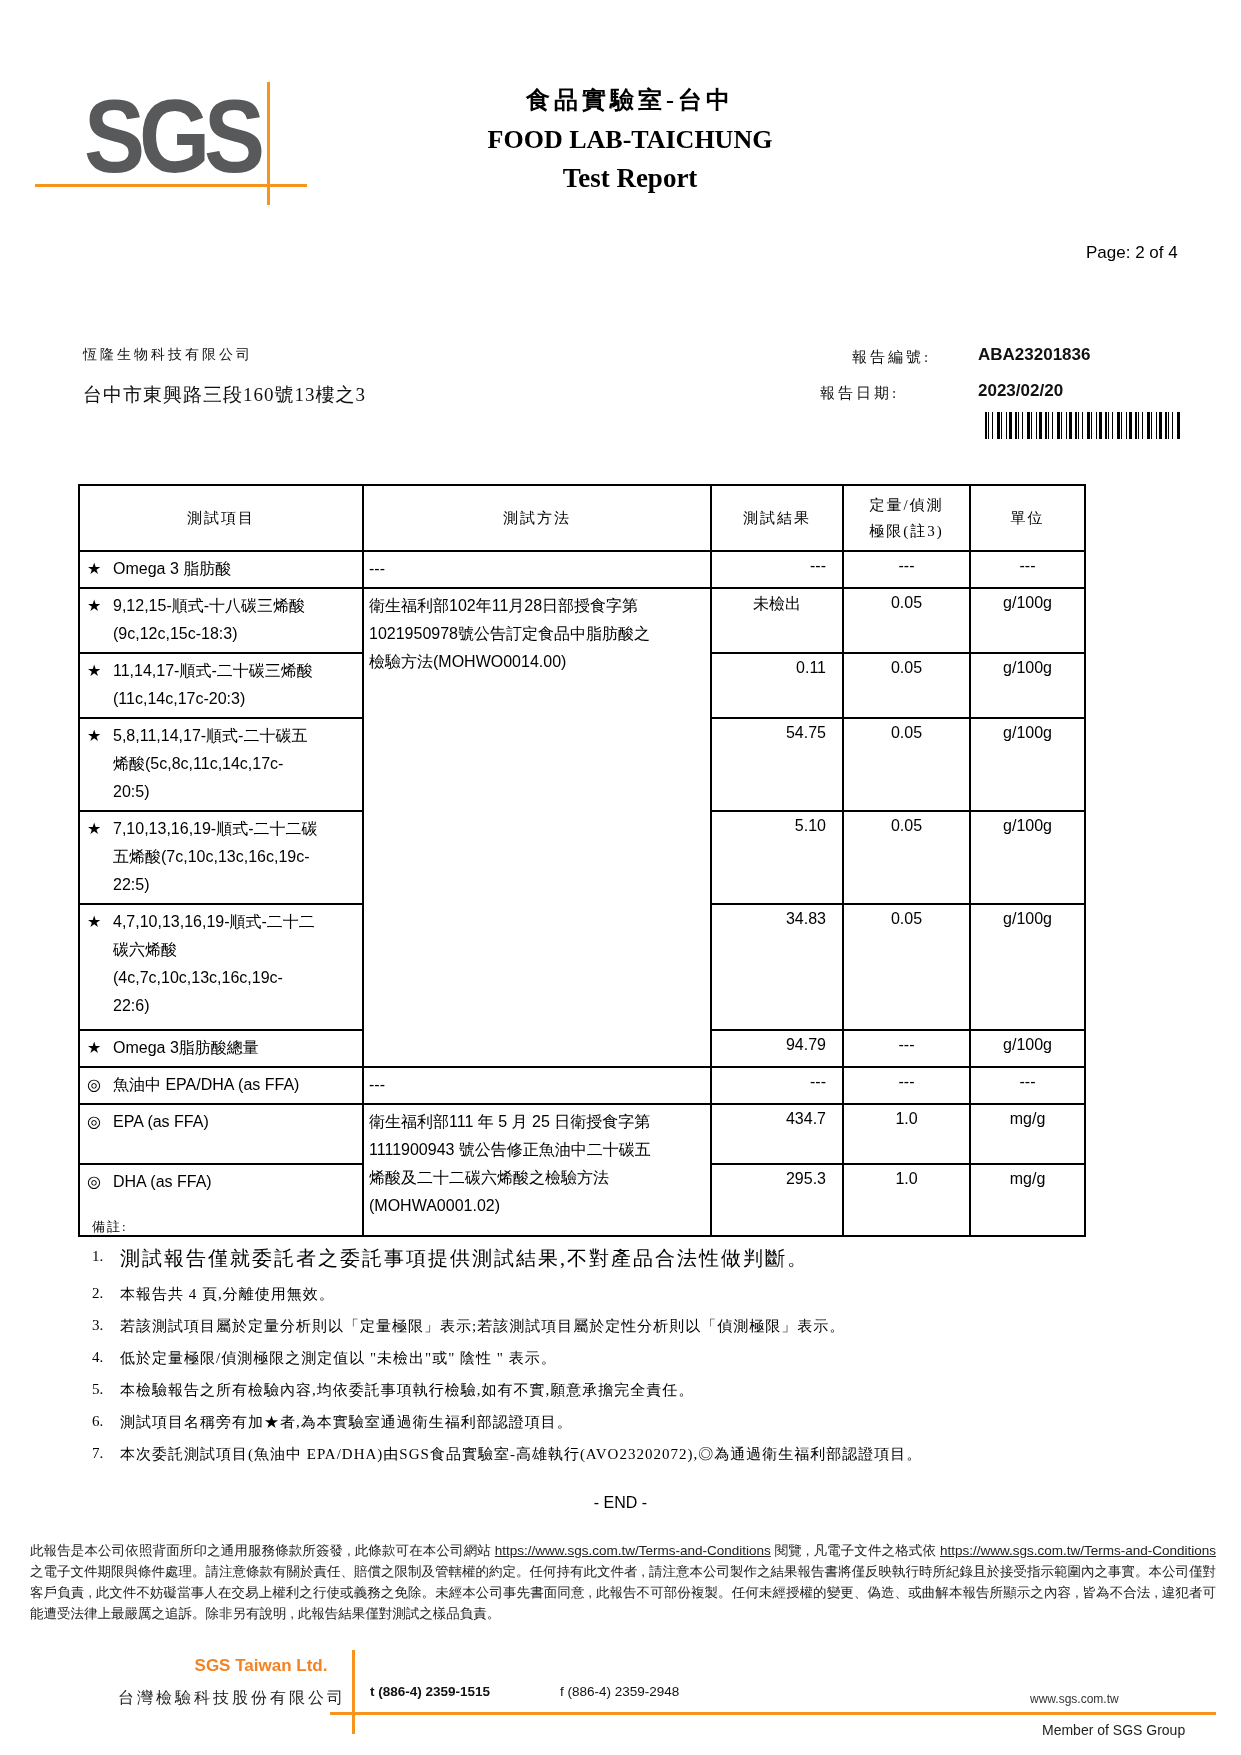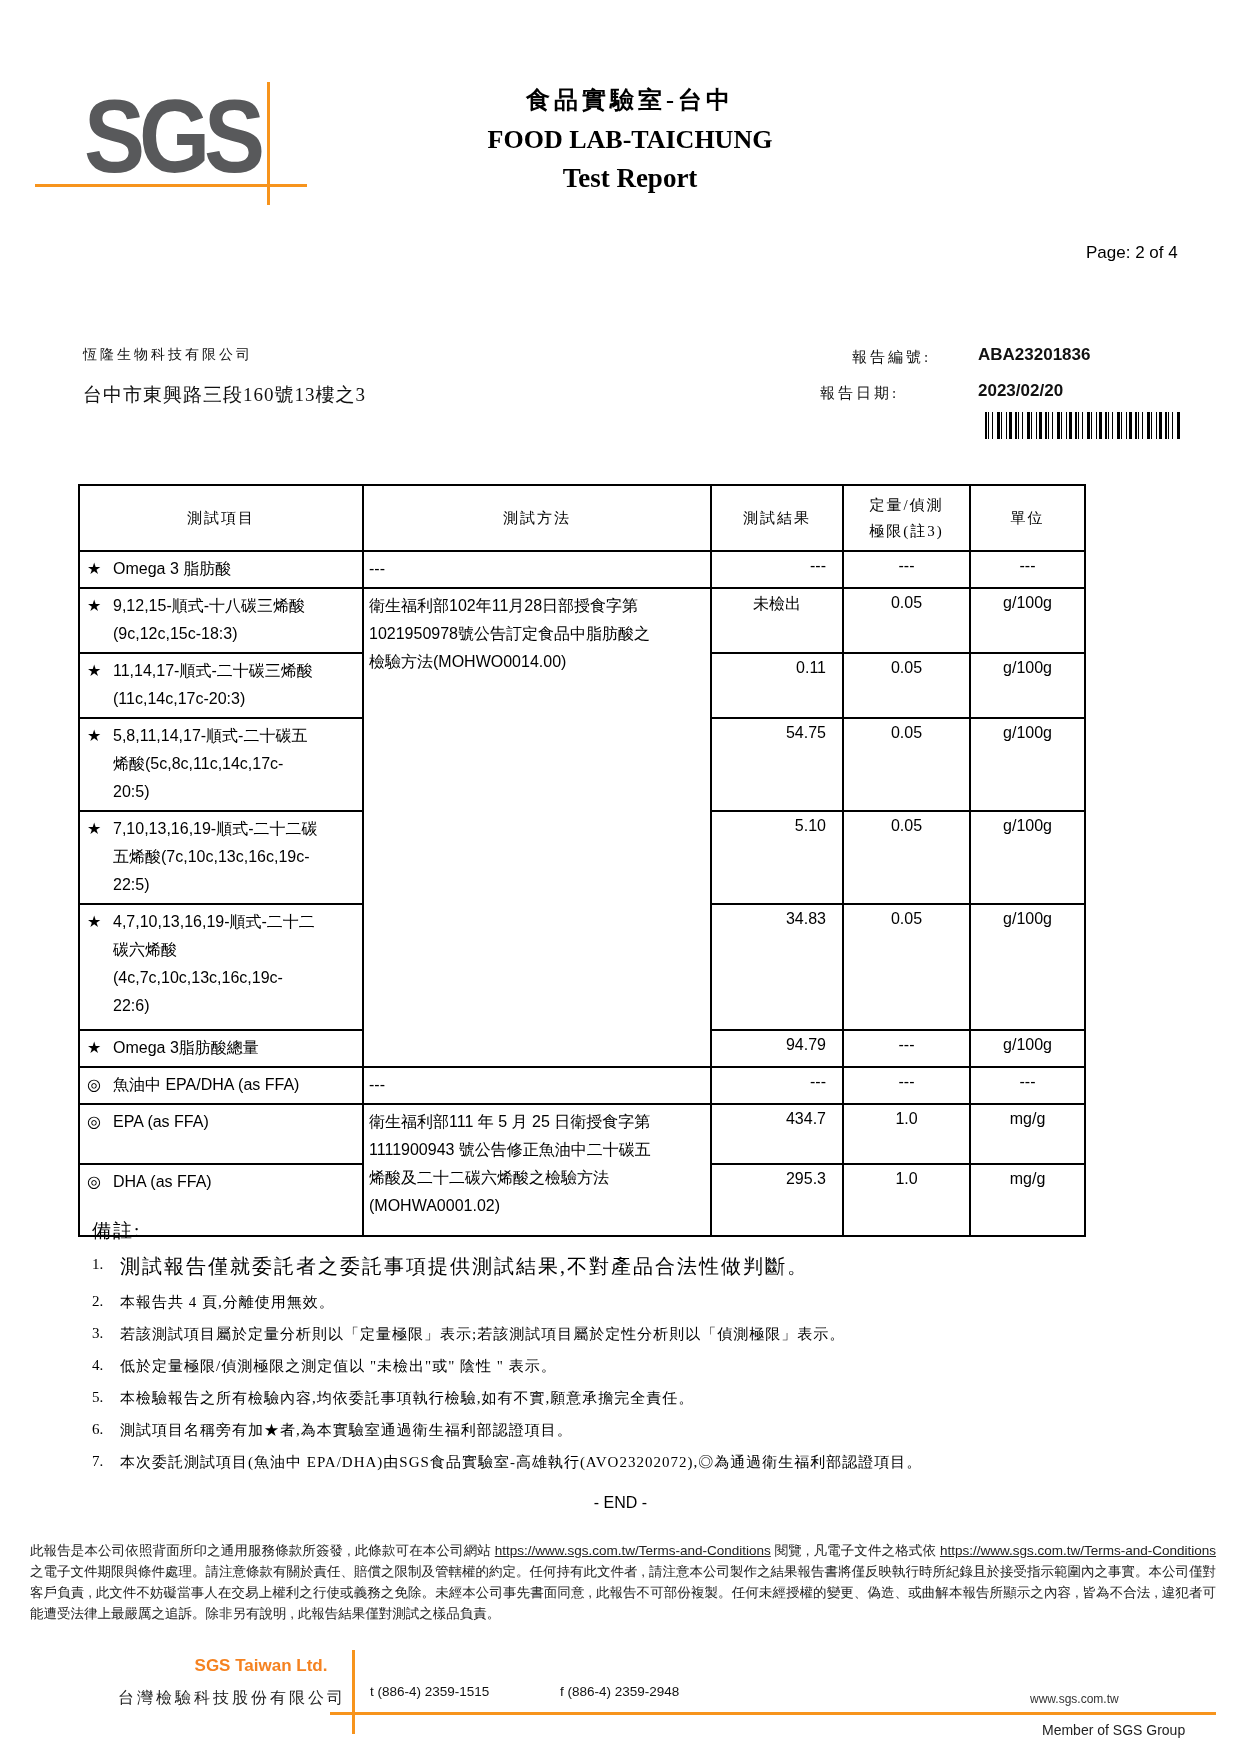--- a/index.html
+++ b/index.html
@@ -47,41 +47,41 @@
   .mk{display:inline-block;width:26px;vertical-align:top;}
   .it{display:inline-block;width:calc(100% - 34px);white-space:pre-wrap;vertical-align:top;}
   .c-method{vertical-align:top;padding:3px 5px;white-space:pre-wrap;line-height:28px;}
   .c-res{vertical-align:top;text-align:right;padding:5px 16px 0 0;}
   .c-res.center{text-align:center;padding-right:0;}
   .c-lim{vertical-align:top;text-align:center;padding-top:5px;}
   .c-unit{vertical-align:top;text-align:center;padding-top:5px;}
 
   
   .notes{position:absolute;left:92px;top:1218px;width:1090px;font-family:"Liberation Serif",serif;color:#000;}
-  .notes-label{font-size:19px;letter-spacing:2px;margin-bottom:12px;}
+  .notes-label{font-size:13px;letter-spacing:2px;margin-bottom:12px;}
   .note{display:flex;margin-bottom:13px;}
   .note .n{width:28px;flex:0 0 28px;font-size:15px;}
   .note .tx{font-size:15px;letter-spacing:1px;}
   .note.big .tx{font-size:20px;letter-spacing:2px;margin-top:-3px;}
   .end-marker{position:absolute;left:0;top:1494px;width:1241px;text-align:center;
               font-size:16px;color:#000;font-family:"Liberation Sans",sans-serif;}
 
   
   .disclaimer{position:absolute;left:30px;top:1540px;width:1186px;font-size:13.5px;
               line-height:21px;color:#222;text-align:justify;}
   .disclaimer .lnk{text-decoration:underline;cursor:pointer;}
 
   
   .f-co-en{position:absolute;left:165px;top:1656px;width:192px;text-align:center;
            color:#F58220;font-weight:700;font-size:17px;}
   .f-co-zh{position:absolute;left:118px;top:1688px;font-family:"Liberation Serif",serif;
            font-size:16px;letter-spacing:3px;color:#222;}
   .f-vline{position:absolute;left:352px;top:1650px;width:3px;height:84px;background:#F7941D;}
   .f-addr{position:absolute;left:370px;top:1654px;font-size:13.5px;color:#111;}
-  .f-tel{position:absolute;left:370px;top:1684px;font-size:13.5px;color:#111;}
+  .f-tel{position:absolute;left:370px;top:1684px;font-size:13.5px;color:#111;font-weight:bold;}
   .f-fax{position:absolute;left:560px;top:1684px;font-size:13.5px;color:#111;}
   .f-web{position:absolute;left:1030px;top:1692px;font-size:12px;color:#333;}
   .f-hline{position:absolute;left:330px;top:1712px;width:886px;height:3px;background:#F7941D;}
   .f-member{position:absolute;left:1042px;top:1722px;font-size:14px;color:#222;}
 </style>
 </head>
 <body>
 
 <div class="page">
 

